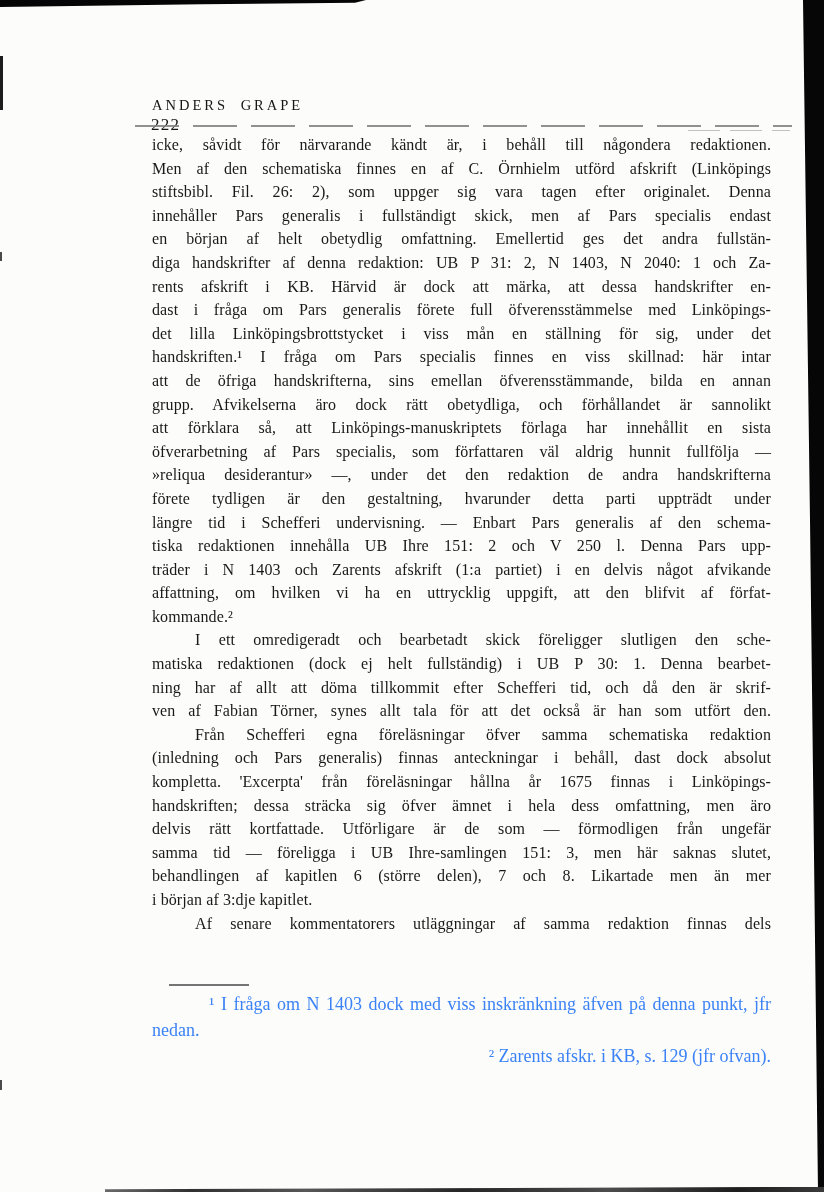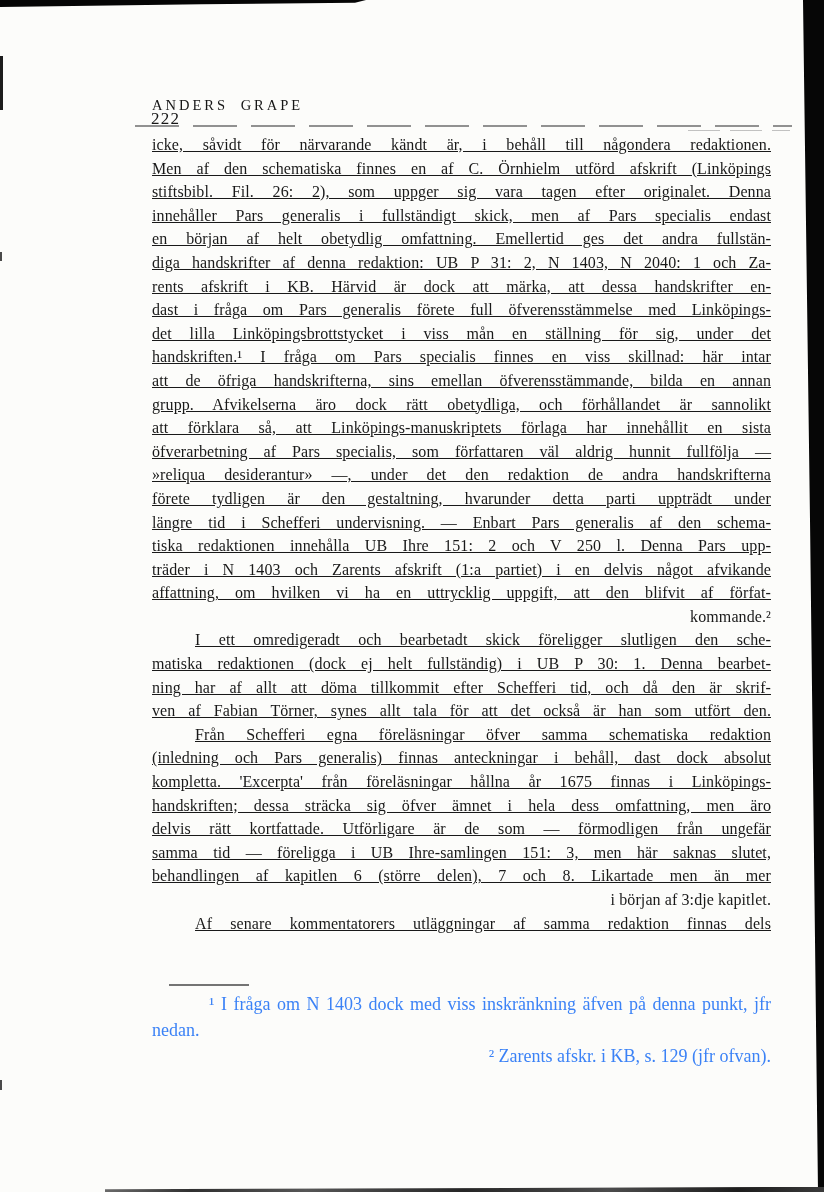--- a/index.html
+++ b/index.html
@@ -5,21 +5,21 @@
   html,body { margin:0; padding:0; }
   body {
     width:824px; height:1192px; position:relative; overflow:hidden;
     background:#fcfcfa;
     font-family:"Liberation Serif", serif;
   }
   .page { position:absolute; inset:0; }
 
   
   .pagenum {
-    position:absolute; left:151px; top:109px;
+    position:absolute; left:151px; top:115px;
     font-size:17px; letter-spacing:1.2px; color:#161616;
   }
   .running-title {
     position:absolute; left:152px; top:97px; width:619px;
     font-size:14.5px; letter-spacing:3px;
     word-spacing:6px; color:#161616;
   }
   .header-rule {
     position:absolute; left:135px; top:125px; width:657px; height:2px;
     background:repeating-linear-gradient(90deg,#7e7e7e 0 44px,transparent 44px 58px);
@@ -30,22 +30,22 @@
     background:repeating-linear-gradient(90deg,#9b9b9b 0 32px,transparent 32px 42px);
     opacity:.6;
   }
 
   
   .body-text {
     position:absolute; left:152px; top:133px; width:619px;
     font-size:16px; line-height:23.6px; color:#191919;
     letter-spacing:.1px;
   }
-  .line { text-align:right; }
-  .line.fill { text-align:justify; text-align-last:justify;text-decoration:underline; }
+  .line { text-align:left; }
+  .line.fill { text-align:justify; text-align-last:justify; }
   .line.indent { text-indent:43px; }
 
   
   .footnote-rule {
     position:absolute; left:169px; top:984px; width:80px; height:2px;
     background:#747474;
   }
   .footnotes {
     position:absolute; left:152px; top:991px; width:619px;
     font-size:18px; line-height:26px; color:#3b82f6;

